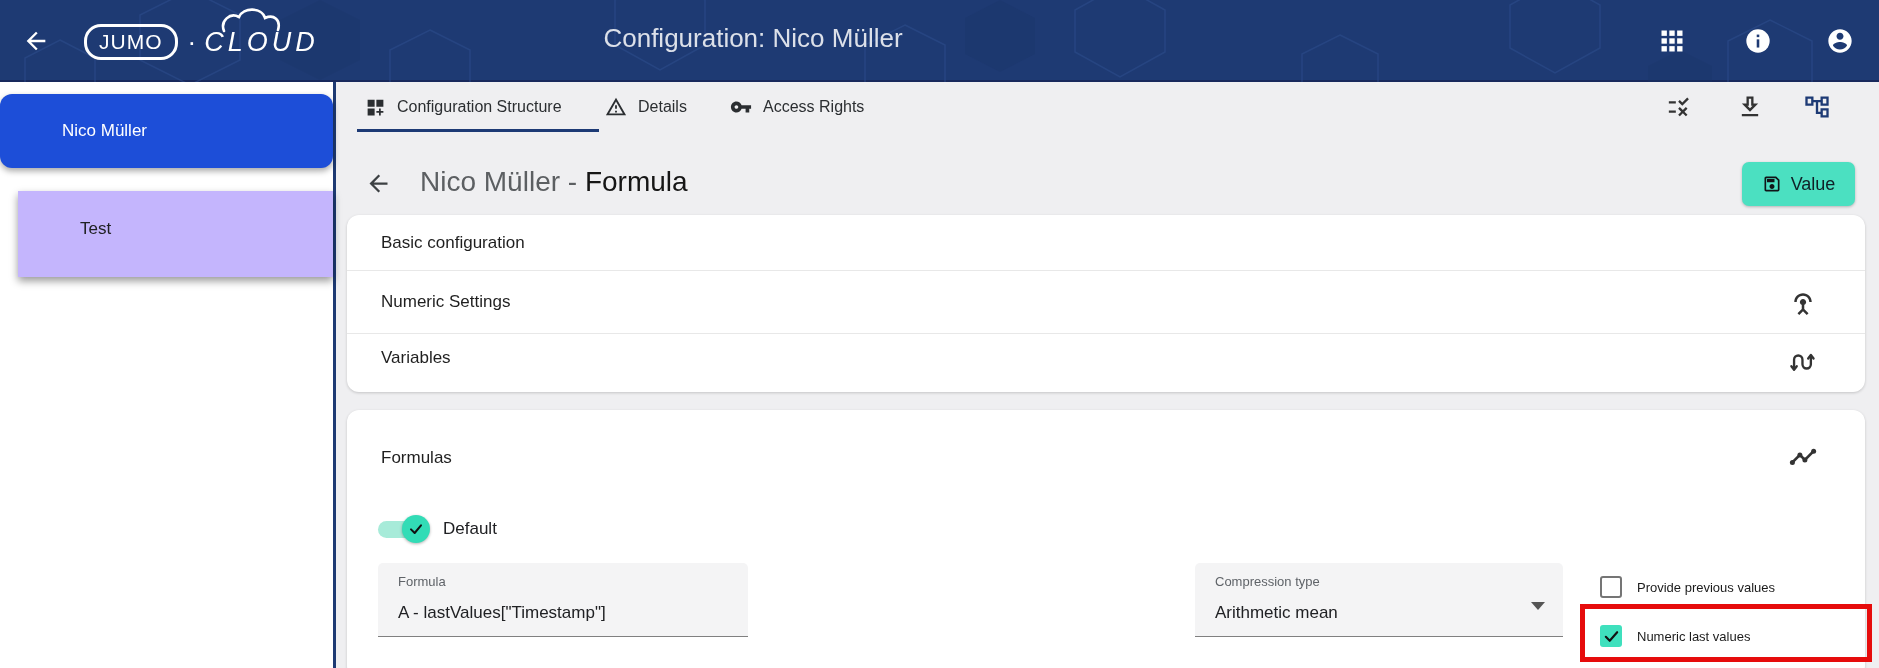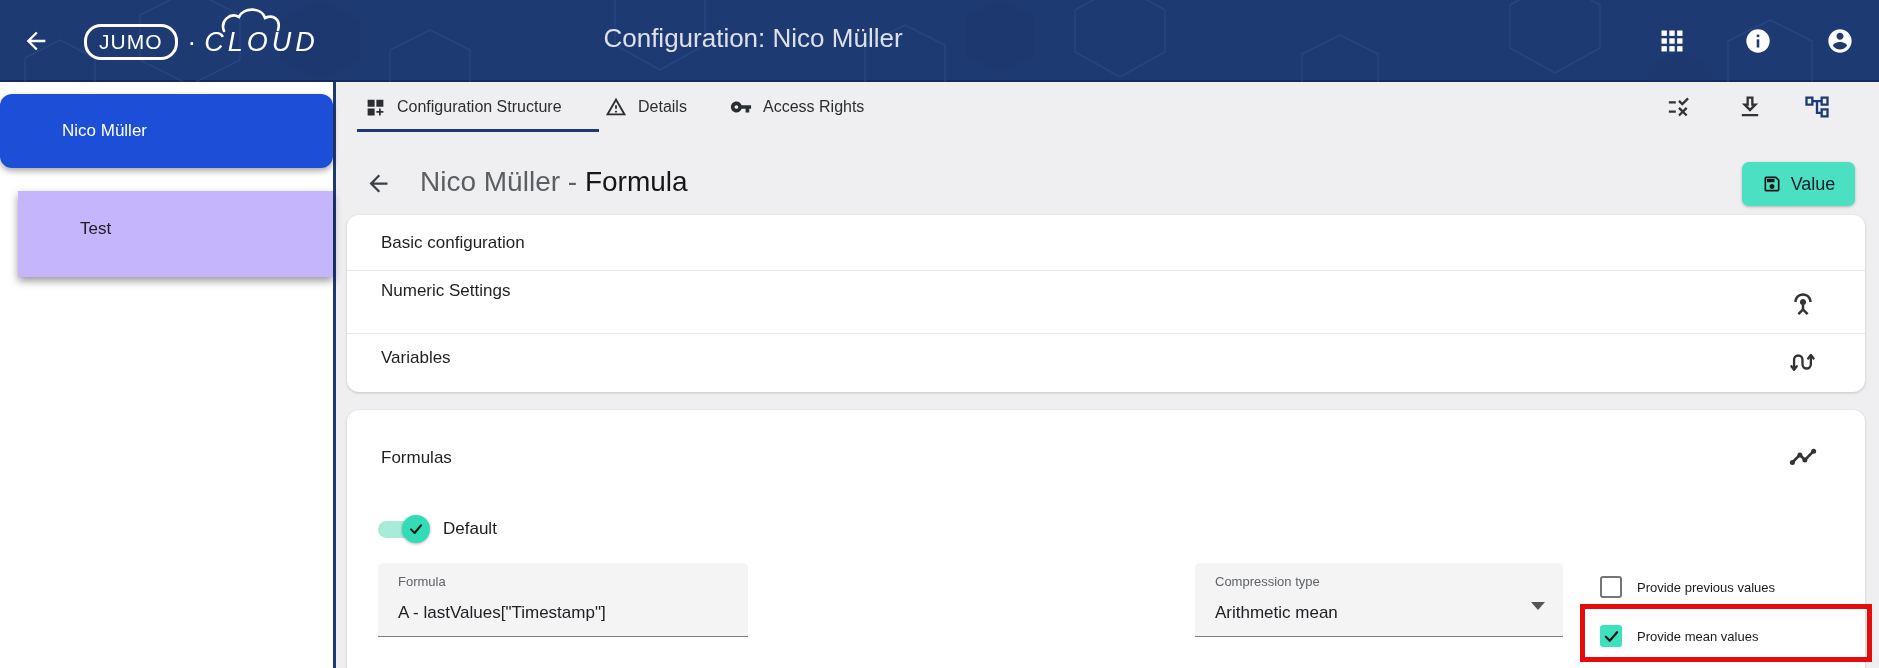--- a/index.html
+++ b/index.html
@@ -209,21 +209,21 @@
         <path fill="#111418" d="M17 3H5c-1.11 0-2 .9-2 2v14c0 1.1.89 2 2 2h14c1.1 0 2-.9 2-2V7l-4-4zm2 16H5V5h11.17L19 7.83V19zm-7-7c-1.66 0-3 1.34-3 3s1.34 3 3 3 3-1.34 3-3-1.34-3-3-3zM6 6h9v4H6z"></path>
       </svg>
       <span>Value</span>
     </button>
 
     <div class="card card1">
       <div class="sec-row" style="top:0; height:55px">
         <span>Basic configuration</span>
       </div>
       <div class="divider" style="top:55px"></div>
-      <div class="sec-row" style="top:45px; height:62px">
+      <div class="sec-row" style="top:56px; height:62px">
         <span>Numeric Settings</span>
       </div>
       <svg class="row-icon" style="top:72px" viewBox="0 0 24 24">
         <path fill="#333333" d="M12 5c-3.87 0-7 3.13-7 7h2c0-2.76 2.24-5 5-5s5 2.24 5 5h2c0-3.87-3.13-7-7-7zm1 9.29c.88-.39 1.5-1.26 1.5-2.29 0-1.38-1.12-2.5-2.5-2.5S9.5 10.62 9.5 12c0 1.02.62 1.9 1.5 2.29v3.3L7.59 21 9 22.41l3-3 3 3L16.41 21 13 17.59v-3.3z"></path>
       </svg>
       <div class="divider" style="top:118px"></div>
       <div class="sec-row" style="top:114px; height:58px">
         <span>Variables</span>
       </div>
       <svg class="row-icon" style="top:133px; width:28px; height:28px" viewBox="0 0 24 24">
@@ -271,20 +271,20 @@
         <div class="cbx off"></div>
         <span>Provide previous values</span>
       </div>
 
       <div class="cbx-row" style="top:215px">
         <div class="cbx on">
           <svg width="17" height="17" viewBox="0 0 24 24">
             <path d="M4 12.5 L9.5 18 L20 6" fill="none" stroke="#111111" stroke-width="3" stroke-linecap="round" stroke-linejoin="round"></path>
           </svg>
         </div>
-        <span>Provide mean values</span>
+        <span>Numeric last values</span>
       </div>
     </div>
   </div>
 
   <div class="red-rect"></div>
 
 </div>
 
 </body></html>

